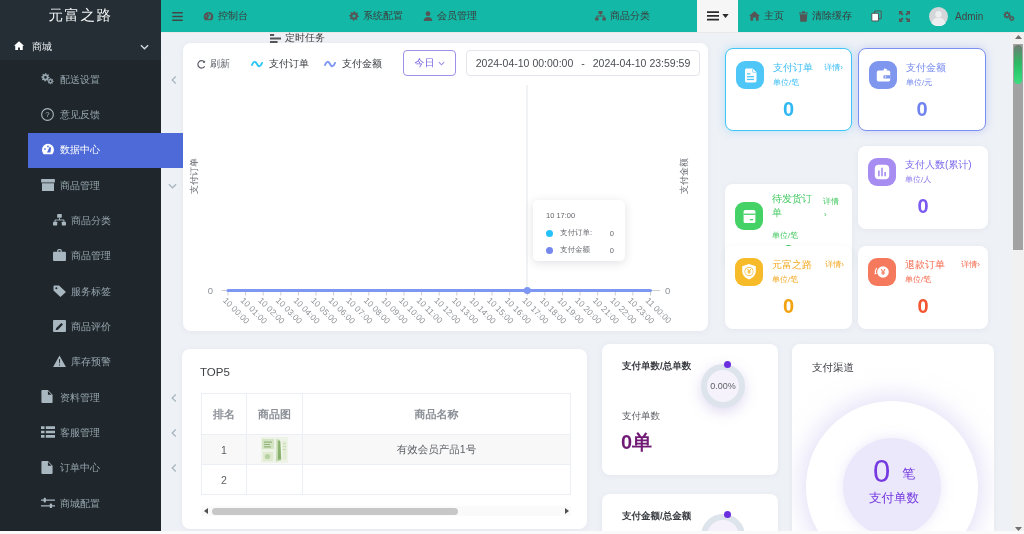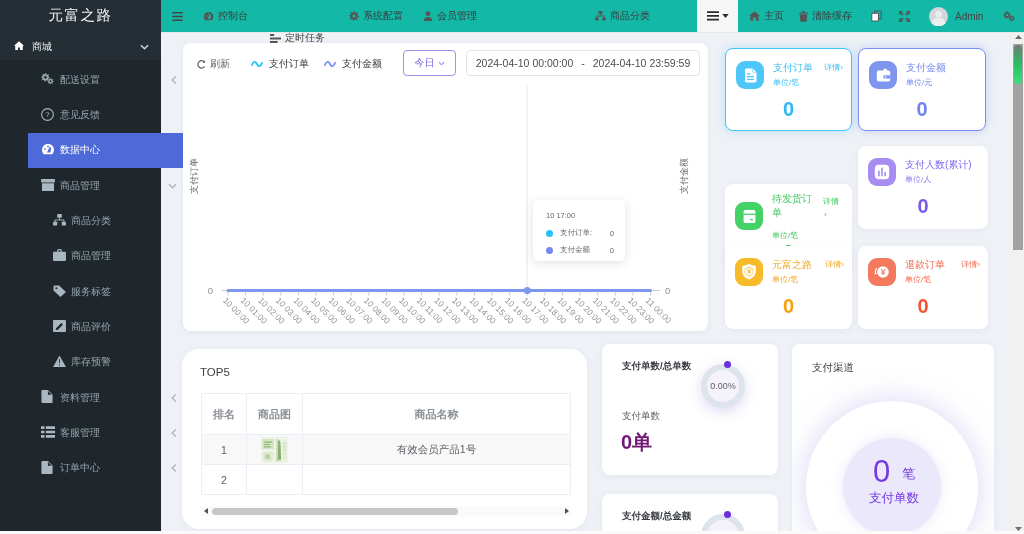--- a/index.html
+++ b/index.html
@@ -24,21 +24,21 @@
 
 #chart-card { left:183px; top:43px; width:525px; height:288px; border-radius:8px; }
 
 .stat { width:127px; height:83px; border-radius:8px; }
 .stat .icbox { position:absolute; left:10px; top:12px; width:28px; height:28px; border-radius:9px; display:flex; align-items:center; justify-content:center; }
 .stat .t { position:absolute; left:47px; top:12px; font-size:10px; }
 .stat .dt { position:absolute; right:8px; top:13px; font-size:8px; }
 .stat .unit { position:absolute; left:47px; top:28px; font-size:8px; }
 .stat .val { position:absolute; left:0; right:0; top:49px; text-align:center; font-size:20px; font-weight:bold; }
 
-#top5 { left:182px; top:349px; width:405px; height:180px;border-radius:17px; }
+#top5 { left:182px; top:349px; width:405px; height:180px; }
 #dcard1 { left:602px; top:344px; width:176px; height:131px; }
 #dcard2 { left:602px; top:494px; width:176px; height:131px; }
 #chan { left:792px; top:344px; width:202px; height:230px; overflow:hidden; }
 
 table.t5 { border-collapse:collapse; font-size:10.5px; color:#5c6066; }
 table.t5 th, table.t5 td { border:1px solid #ebeef5; text-align:center; padding:0; }
 
 #vsb { position:absolute; right:0; top:33px; width:12px; height:501px; background:#f1f1f1; }
 #hsb { position:absolute; left:0; top:531px; width:1024px; height:3px; background:#fafafa; }
 </style>
@@ -100,20 +100,25 @@
     <div class="mi"><span class="mi-ic"><svg width="14" height="12" viewBox="0 0 16 13" fill="#a9b7c0">
             <path d="M0 0h4v3H0zM5.5 0H16v3H5.5zM0 5h4v3H0zM5.5 5H16v3H5.5zM0 10h4v3H0zM5.5 10H16v3H5.5z"></path>
           </svg></span>客服管理<span class="chev"><svg width="6" height="9" viewBox="0 0 6 10" fill="none" stroke="#a9b7c0" stroke-width="1.5">
             <path d="M5 1L1 5l4 4"></path>
           </svg></span></div>
     <div class="mi"><span class="mi-ic"><svg width="12" height="13" viewBox="0 0 12 14" fill="#a9b7c0">
             <path d="M0 1a1 1 0 011-1h6l5 5v8a1 1 0 01-1 1H1a1 1 0 01-1-1zm7 0v4h4z"></path>
           </svg></span>订单中心<span class="chev"><svg width="6" height="9" viewBox="0 0 6 10" fill="none" stroke="#a9b7c0" stroke-width="1.5">
             <path d="M5 1L1 5l4 4"></path>
           </svg></span></div>
+    <div class="mi"><span class="mi-ic"><svg width="14" height="12" viewBox="0 0 16 13" fill="#a9b7c0">
+            <path d="M0 2.5h16v1.4H0zM0 9h16v1.4H0z"></path>
+            <rect x="3" y="0.6" width="2.6" height="5.2" rx="1"></rect>
+            <rect x="10" y="7.1" width="2.6" height="5.2" rx="1"></rect>
+          </svg></span>商城配置</div>
   </div>
 </div>
 
 <div id="navbar">
   <div class="nav-item" style="left:11px;">
       <svg width="11" height="9" viewBox="0 0 14 12" fill="#444">
         <path d="M0 0h14v2H0zM0 5h14v2H0zM0 10h14v2H0z"></path>
       </svg>
     </div>
   <div class="nav-item" style="left:42px;"><svg width="11" height="10" viewBox="0 0 16 14" fill="#555">

